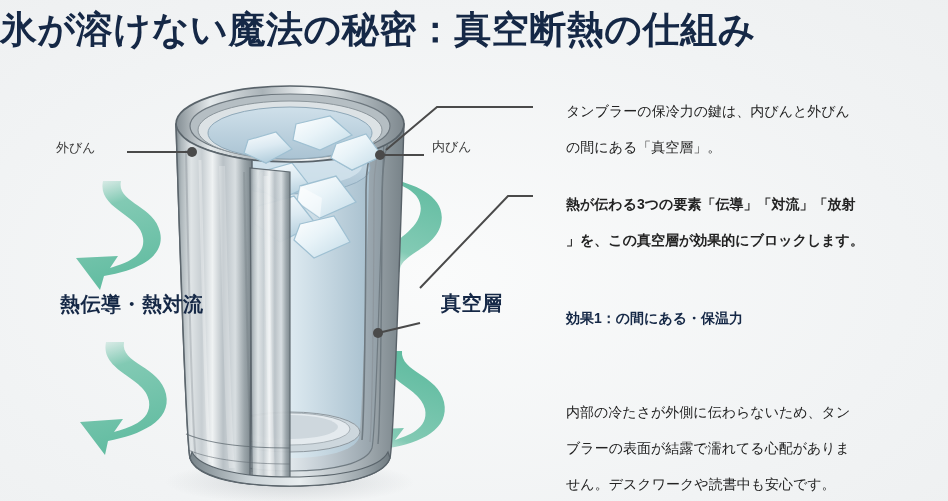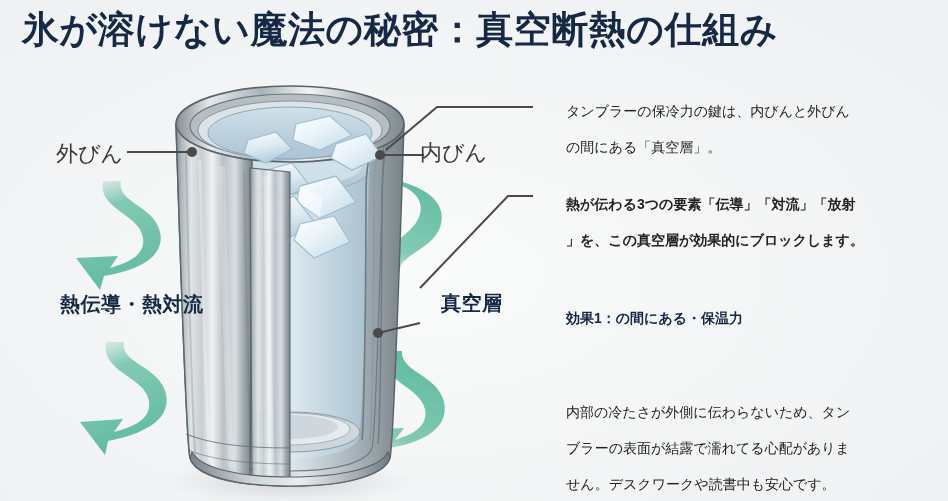--- a/index.html
+++ b/index.html
@@ -11,36 +11,36 @@
     -webkit-font-smoothing:antialiased;
   }
   #stage{position:relative;width:948px;height:501px;
     background:
       radial-gradient(ellipse 760px 420px at 46% 55%, #fafbfb 0%, #f1f3f4 62%, #edeff0 100%);
     overflow:hidden;}
 
   
   .title{
     position:absolute;left:0;top:5px;width:800px;
-    text-align:center;
+    text-align:left;
     font-size:37px;font-weight:bold;letter-spacing:.5px;
     color:#152846;
     white-space:nowrap;
   }
 
   
   #illus{position:absolute;left:0;top:0;width:948px;height:501px;}
 
   
   .lbl{position:absolute;white-space:nowrap;}
-  .lbl-gray{font-size:22px;color:#3b3b3b;}
+  .lbl-gray{font-size:13px;color:#3b3b3b;}
   .lbl-navy{font-size:20px;font-weight:bold;color:#152846;letter-spacing:.5px;}
 
   #lbl-sotobin{left:56px;top:139px;}
-  #lbl-uchibin{left:420px;top:138px;}
+  #lbl-uchibin{left:432px;top:138px;}
   #lbl-netsu{left:12px;top:291px;margin-left:48px;}
   #lbl-shinku{left:441px;top:290px;}
 
   
   .rtxt{position:absolute;left:566px;color:#232323;
         font-size:14px;line-height:36px;white-space:pre-line;}
   #blk1{top:93px;width:392px;}
   #blk2{top:186px;width:398px;font-weight:bold;}
   #blk3{top:264px;width:392px;}
   #blk4{top:358px;width:396px;}

